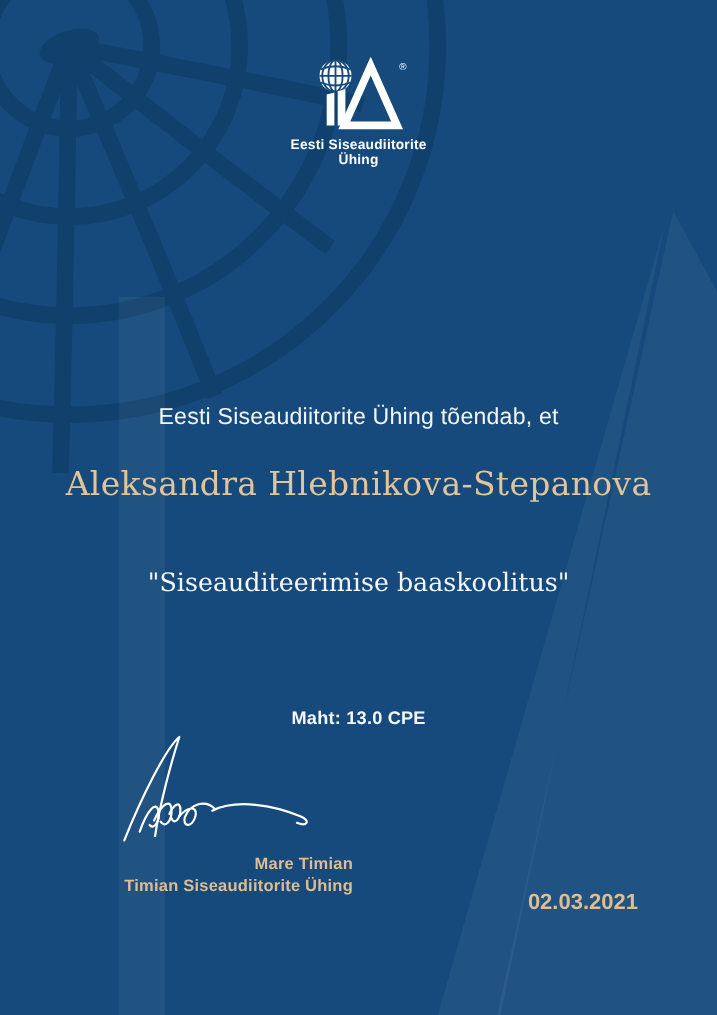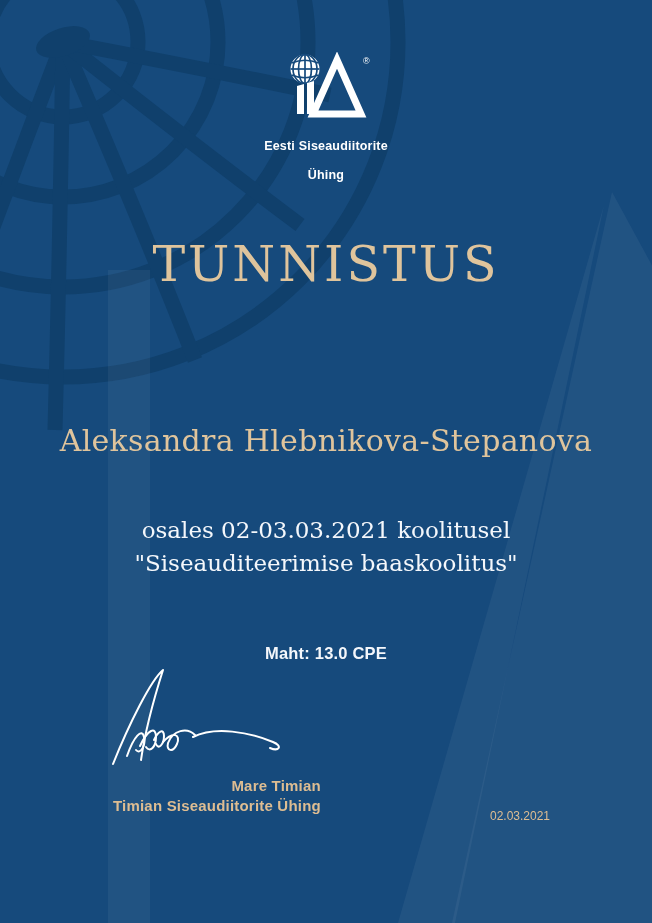--- a/index.html
+++ b/index.html
@@ -10,21 +10,21 @@
     background:#164a7c;
     overflow:hidden;
     font-family:"Liberation Sans", sans-serif;
   }
   .wm{position:absolute;inset:0;pointer-events:none;}
   .center{position:absolute;left:0;width:652px;text-align:center;}
 
   .logo-block{top:52px;display:flex;flex-direction:column;align-items:center;}
   .logo-text{
     color:#ffffff;font-weight:bold;font-size:12.5px;line-height:14px;
-    letter-spacing:.2px;margin-top:15px;
+    letter-spacing:.2px;margin-top:0;
   }
   .title{
     top:236px;
     font-family:"DejaVu Serif","Liberation Serif",serif;
     font-weight:400;
     font-size:49px;letter-spacing:3px;
     color:#dfc49c;
   }
   .intro{
     top:367px;
@@ -45,21 +45,21 @@
     font-size:16.5px;font-weight:bold;color:#f4f7fb;letter-spacing:.2px;
   }
   .signature{position:absolute;left:103px;top:666px;}
   .signer{
     position:absolute;left:113px;top:776px;
     color:#debd92;font-weight:bold;font-size:15px;line-height:19.5px;
     text-align:right;letter-spacing:.2px;
   }
   .date{
     position:absolute;left:460px;top:809px;width:120px;
-    color:#debd92;font-weight:normal;font-size:12px;text-align:center;
+    color:#debd92;font-weight:bold;font-size:20px;text-align:right;
   }
 </style>
 </head>
 <body>
 
 <div class="page">
 
   <svg class="wm" width="652" height="923" viewBox="0 0 652 923">
 
     <g stroke="#10406c" stroke-width="15" fill="none">
@@ -99,27 +99,26 @@
       <polygon points="36,31 43,29 43,62 36,62" fill="#ffffff"></polygon>
 
       <polygon points="66,8 90,62 42,62" fill="none" stroke="#ffffff" stroke-width="7" stroke-linejoin="miter"></polygon>
 
       <text x="92" y="12" fill="#ffffff" font-size="9" font-family="Liberation Sans, sans-serif">®</text>
     </svg>
     <div class="logo-text">Eesti Siseaudiitorite</div>
     <div class="logo-text">Ühing</div>
   </div>
 
-  <div class="center title">TUNNISTUS</div>
 
+  <div class="center intro">Eesti Siseaudiitorite Ühing tõendab, et</div>
 
   <div class="center recipient">Aleksandra Hlebnikova-Stepanova</div>
 
   <div class="center course">
-    <div>osales 02-03.03.2021 koolitusel</div>
     <div>"Siseauditeerimise baaskoolitus"</div>
   </div>
 
   <div class="center volume">Maht: 13.0 CPE</div>
 
   <svg class="signature" width="200" height="100" viewBox="0 0 200 100">
     <g stroke="#ffffff" stroke-width="2" fill="none" stroke-linecap="round" stroke-linejoin="round">
       <path d="M10,98 C26,58 48,14 60,4 C53,26 42,66 38,94"></path>
       <path d="M24,90 C31,70 39,62 41,71 C43,80 37,89 33,84"></path>
       <path d="M37,80 C45,63 53,60 53,71 C53,81 47,87 43,81"></path>

